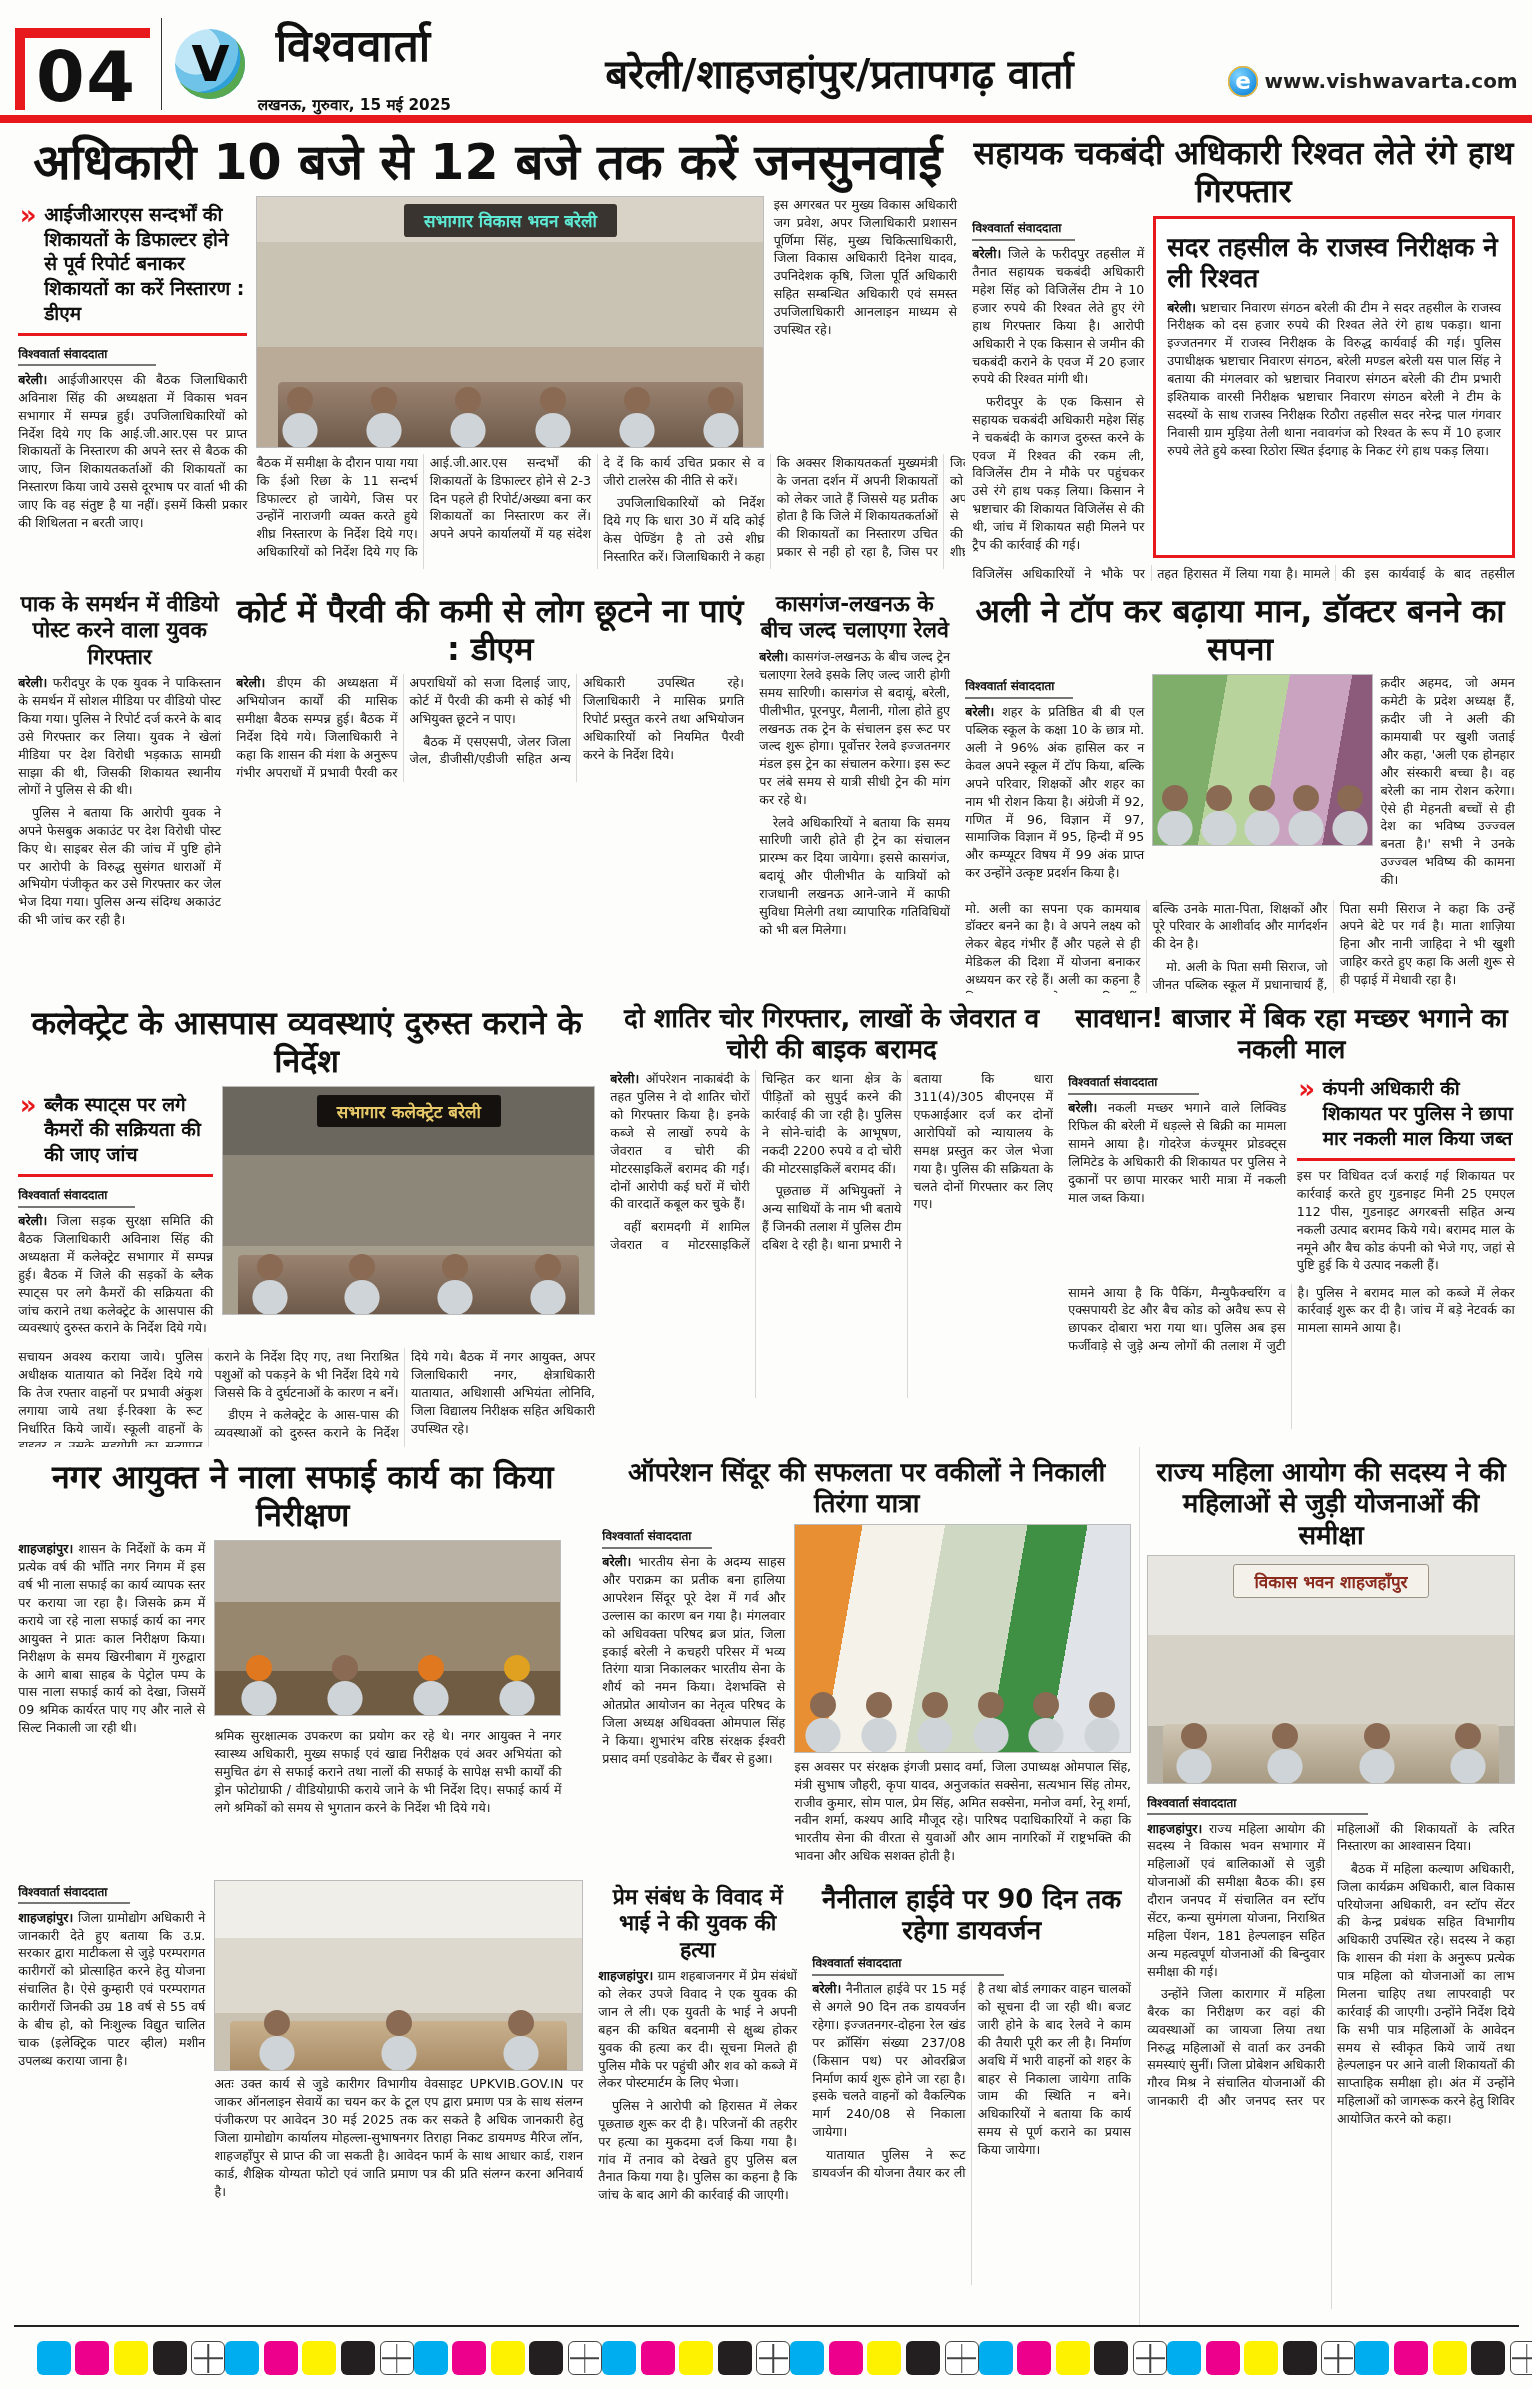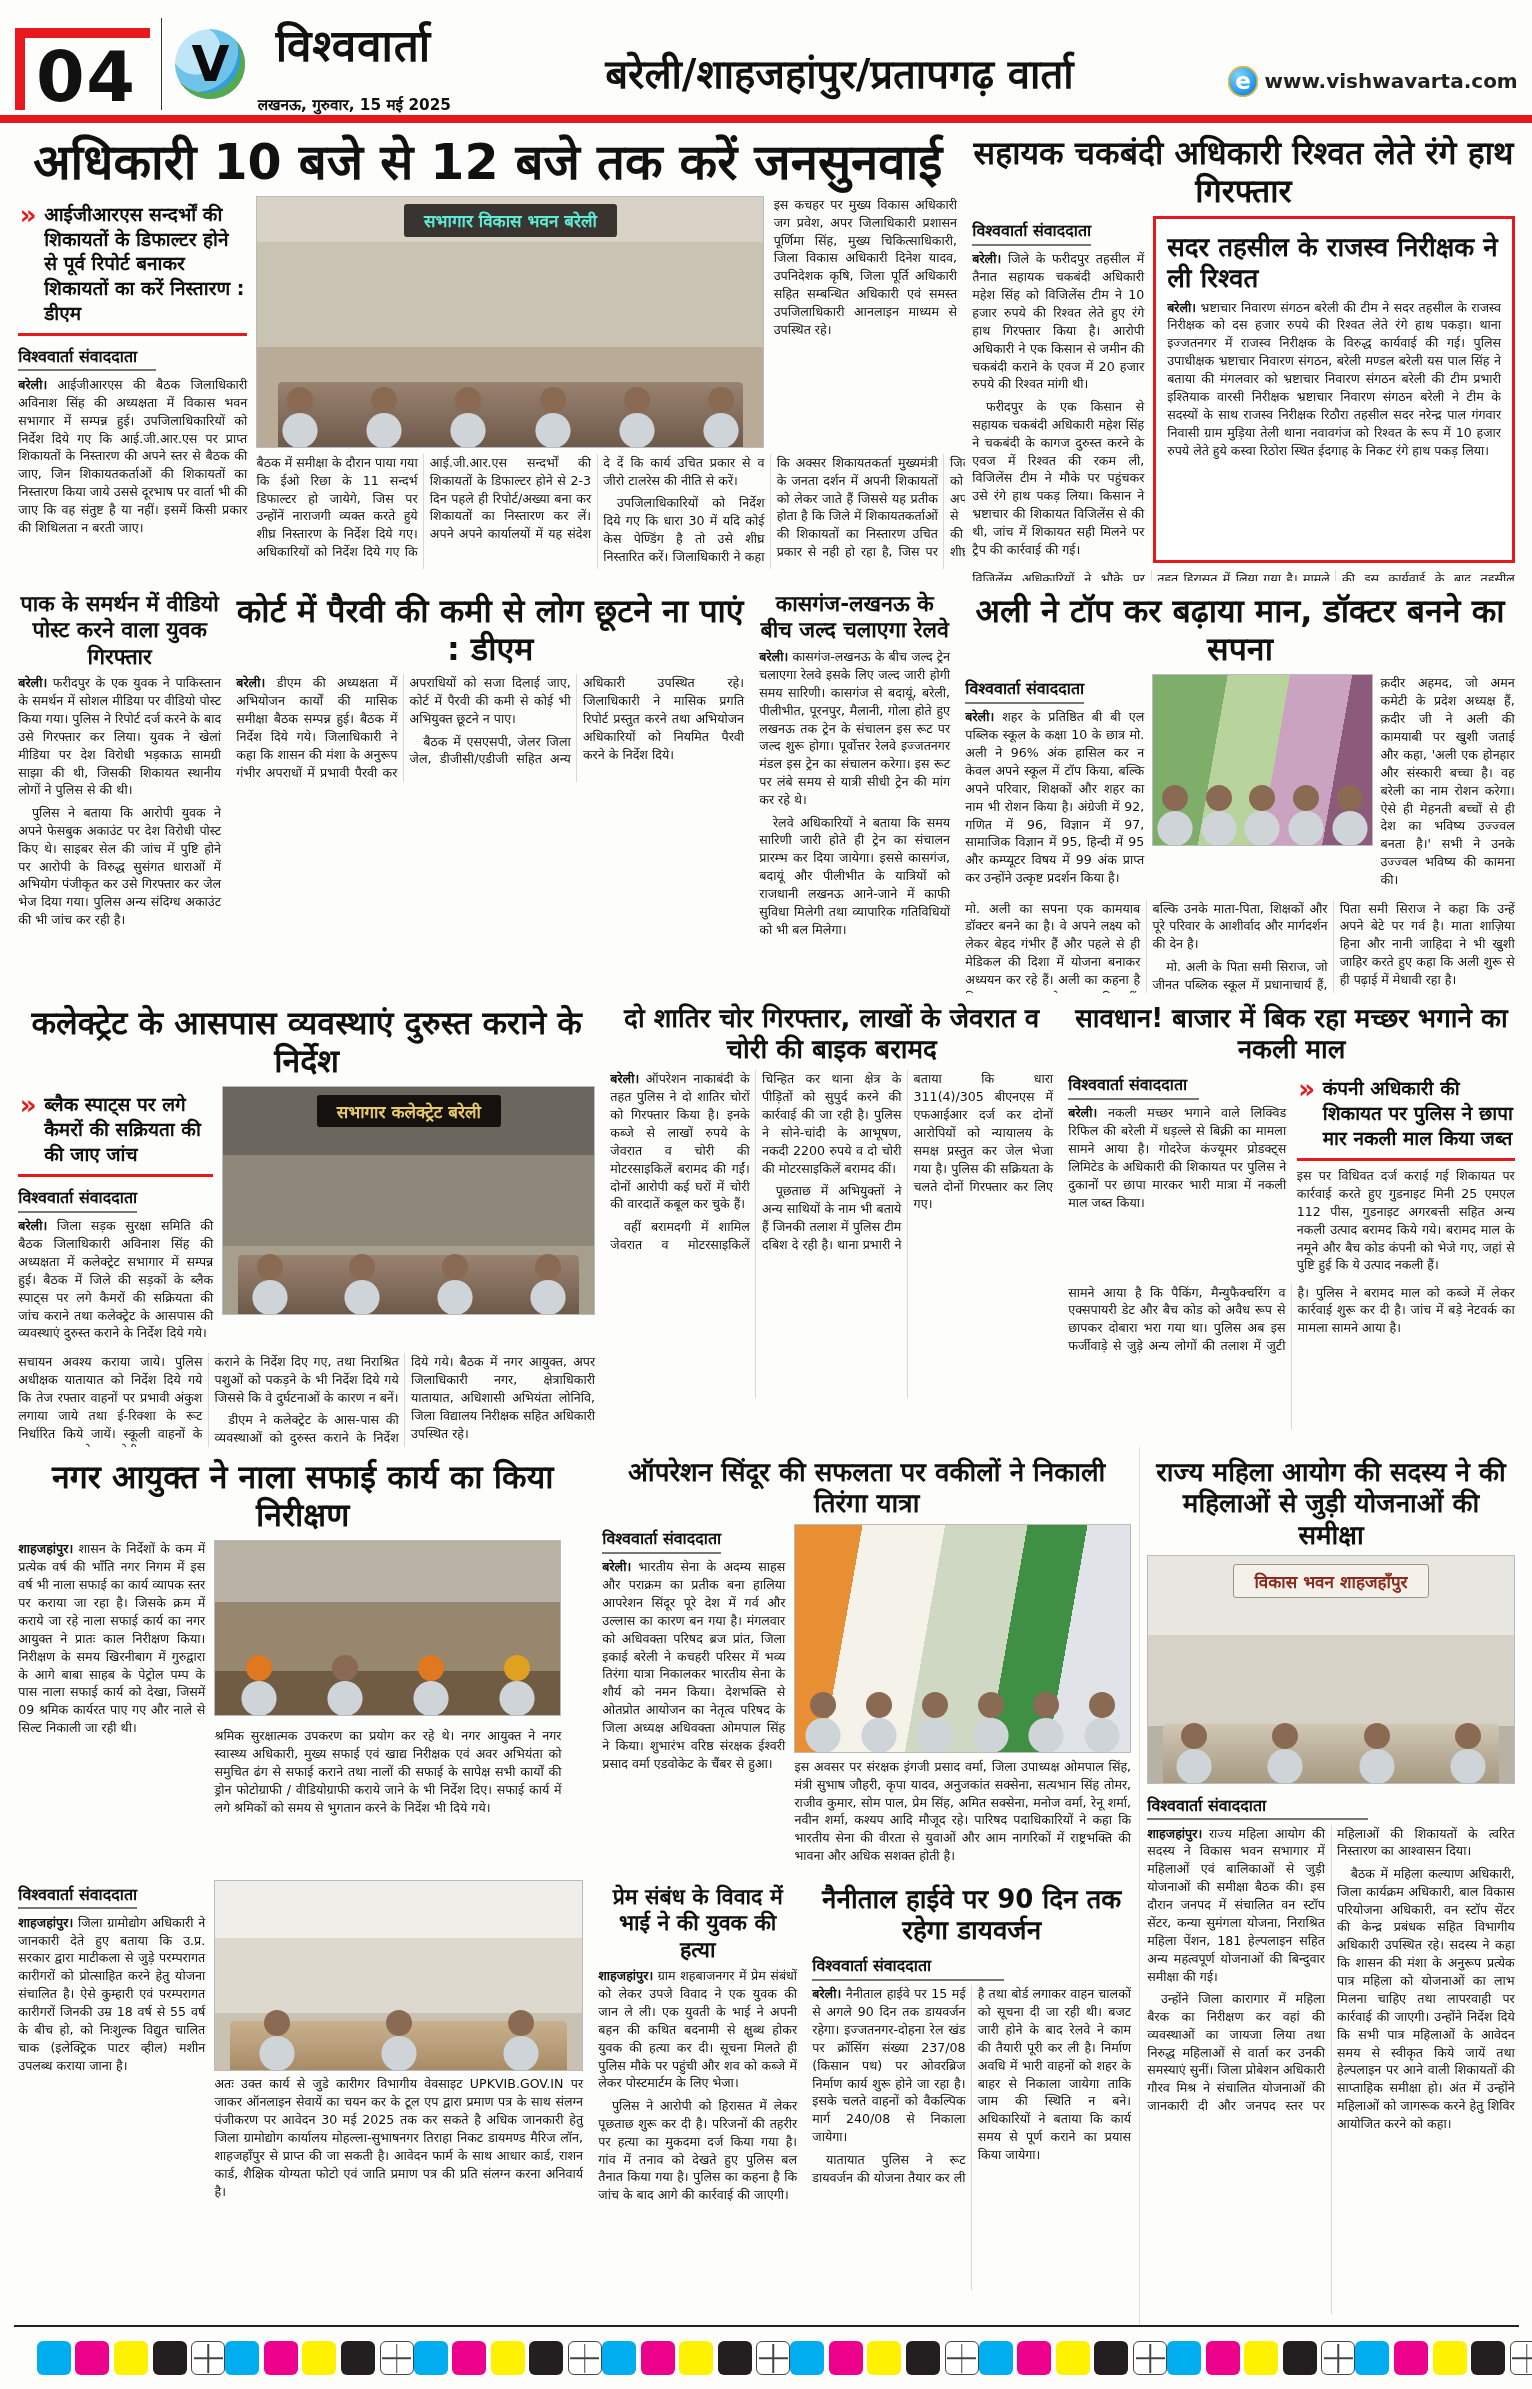--- a/index.html
+++ b/index.html
@@ -27,21 +27,21 @@
 
   
   .art { padding:6.1px 7.6px; overflow:hidden; }
   .h-xl { font-size:49px; font-weight:bold; text-align:center; line-height:1.12; padding:7.6px 0 4.6px; }
   .h-lg { font-size:32px; font-weight:bold; text-align:center; line-height:1.18; padding:6.1px 0; }
   .h-md { font-size:26px; font-weight:bold; text-align:center; line-height:1.2; padding:4.6px 0; }
   .h-sm { font-size:21.4px; font-weight:bold; text-align:center; line-height:1.22; padding:4.6px 0; }
   .kicker { display:flex; gap:7.6px; font-size:19px; font-weight:bold; line-height:1.3; padding:6.1px 1.5px 7.6px;
             border-bottom:3.1px solid #e8191c; margin-bottom:6.1px; }
   .kicker .arr { color:#e8191c; font-size:26px; line-height:1; }
-  .byline { font-weight:bold; font-size:16px; border-bottom:2.3px solid #777; padding:3.1px 0 2.3px; margin-bottom:4.6px; width:fit-content; min-width:60%; }
+  .byline { font-weight:bold; font-size:12px; border-bottom:2.3px solid #777; padding:3.1px 0 2.3px; margin-bottom:4.6px; width:fit-content; min-width:60%; }
   .body { font-size:12.6px; line-height:1.42; text-align:justify; }
   .body p { margin-bottom:4.6px; text-indent:13.7px; }
   .body p.first { text-indent:0; }
   .dl { font-weight:bold; }
   .cols-2 { column-count:2; column-gap:12.2px; column-rule:0.8px solid #d8d8d8; }
   .cols-3 { column-count:3; column-gap:12.2px; column-rule:0.8px solid #d8d8d8; }
 
   .photo { position:relative; border:0.8px solid #bbb; display:flex; flex-direction:column; align-items:center; justify-content:flex-start; overflow:hidden; }
   .photo .banner { margin-top:7.6px; background:#3a3430; color:#5eead4; font-weight:bold; font-size:17px;
                    padding:4.6px 20px; border-radius:3.1px; text-align:center; }
@@ -145,21 +145,21 @@
                 <span class="head-dot"></span>
                 <span class="head-dot"></span>
             </div>
           </div>
           <div class="body cols-3 b1-sub">
             <p class="first">बैठक में समीक्षा के दौरान पाया गया कि ईओ रिछा के 11 सन्दर्भ डिफाल्टर हो जायेगे, जिस पर उन्होंनें नाराजगी व्यक्त करते हुये शीघ्र निस्तारण के निर्देश दिये गए। अधिकारियों को निर्देश दिये गए कि आई.जी.आर.एस सन्दर्भों की शिकायतों के डिफाल्टर होने से 2-3 दिन पहले ही रिपोर्ट/अख्या बना कर शिकायतों का निस्तारण कर लें। अपने अपने कार्यालयों में यह संदेश दे दें कि कार्य उचित प्रकार से व जीरो टालरेस की नीति से करें।</p>
             <p>उपजिलाधिकारियों को निर्देश दिये गए कि धारा 30 में यदि कोई केस पेण्डिंग है तो उसे शीघ्र निस्तारित करें। जिलाधिकारी ने कहा कि अक्सर शिकायतकर्ता मुख्यमंत्री के जनता दर्शन में अपनी शिकायतों को लेकर जाते हैं जिससे यह प्रतीक होता है कि जिले में शिकायतकर्ताओं की शिकायतों का निस्तारण उचित प्रकार से नही हो रहा है, जिस पर जिलाधिकारी ने समस्त अधिकारियों को निर्देश दिये कि सभी अधिकारी अपने-अपने कार्यालयों में 10 बजे से 12 बजे तक शिकायतकर्ताओं की समस्याओं को सुने तथा उनका शीघ्र निस्तारण सुनिश्चित करें।</p>
           </div>
         </div>
         <div class="body">
-          <p class="first">इस कचहर पर मुख्य विकास अधिकारी जग प्रवेश, अपर जिलाधिकारी प्रशासन पूर्णिमा सिंह, मुख्य चिकित्साधिकारी, जिला विकास अधिकारी दिनेश यादव, उपनिदेशक कृषि, जिला पूर्ति अधिकारी सहित सम्बन्धित अधिकारी एवं समस्त उपजिलाधिकारी आनलाइन माध्यम से उपस्थित रहे।</p>
+          <p class="first">इस अगरबत पर मुख्य विकास अधिकारी जग प्रवेश, अपर जिलाधिकारी प्रशासन पूर्णिमा सिंह, मुख्य चिकित्साधिकारी, जिला विकास अधिकारी दिनेश यादव, उपनिदेशक कृषि, जिला पूर्ति अधिकारी सहित सम्बन्धित अधिकारी एवं समस्त उपजिलाधिकारी आनलाइन माध्यम से उपस्थित रहे।</p>
         </div>
       </div>
     </article>
 
     <article class="art">
       <h2 class="h-lg">सहायक चकबंदी अधिकारी रिश्वत लेते रंगे हाथ गिरफ्तार</h2>
       <div class="sah-top">
         <div>
           <div class="byline">विश्ववार्ता संवाददाता</div>
           <div class="body">

